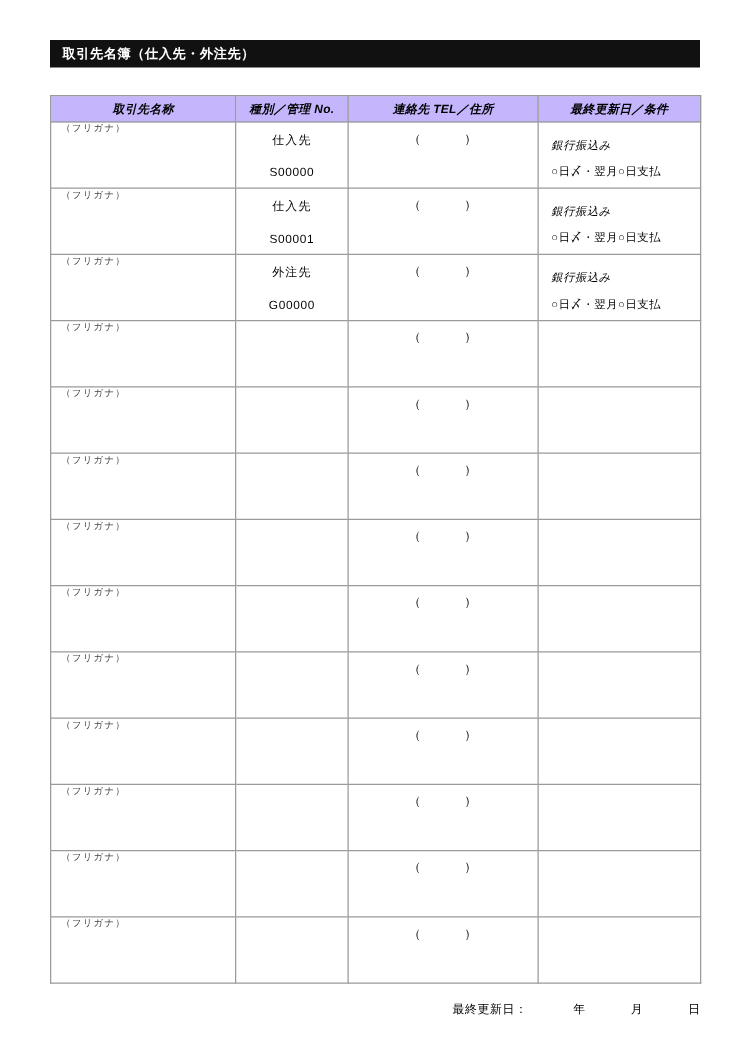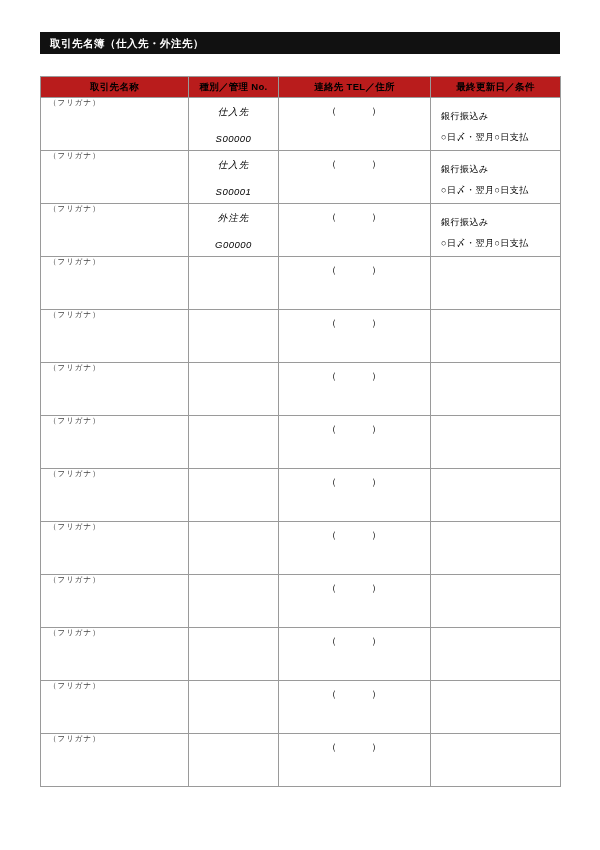--- a/index.html
+++ b/index.html
@@ -52,27 +52,28 @@
   table.ledger col.c3 { width: 152px; }
   table.ledger col.c4 { width: 130px; }
 
   table.ledger th, table.ledger td {
     border: 1px solid #9a9a9a;
     font-size: 9px;
     padding: 0;
     vertical-align: top;
   }
   table.ledger thead th {
-    background: #b91c1c;
+    background: #c4b5fd;
     text-align: center;
     height: 20px;
     vertical-align: middle;
     font-weight: bold;
     font-size: 9.5px;
     letter-spacing: 0.3px;
+    font-style: italic;
   }
   
   .cell-name {
     height: 52px;
     position: relative;
   }
   .furigana {
     font-size: 7.5px;
     color: #444444;
     padding: 0 0 0 8px;
@@ -81,21 +82,20 @@
   }
   .name-value {
     font-size: 9.5px;
     padding: 6px 0 0 10px;
     display: block;
   }
   .cell-type {
     height: 52px;
     text-align: center;
     position: relative;
-    font-style: italic;
   }
   .type-top {
     display: block;
     font-size: 9.5px;
     padding-top: 8px;
     letter-spacing: 1px;
   }
   .type-bottom {
     display: block;
     font-size: 9.5px;
@@ -121,20 +121,21 @@
   }
   .cell-pay {
     height: 52px;
     position: relative;
   }
   .pay-line1 {
     display: block;
     font-size: 9px;
     padding: 12px 0 0 10px;
     letter-spacing: 0.5px;
+    font-style: italic;
   }
   .pay-line2 {
     display: block;
     font-size: 9px;
     padding: 8px 0 0 10px;
     letter-spacing: 0.5px;
   }
   
   .footer {
     width: 520px;
@@ -416,14 +417,20 @@
         </td>
         <td class="cell-pay">
           <span class="pay-line1"></span>
           <span class="pay-line2"></span>
         </td>
       </tr>
 
     </tbody>
   </table>
 
+  <div class="footer">
+    <span class="label">最終更新日：</span>
+    <span class="unit">年</span>
+    <span class="unit">月</span>
+    <span class="unit">日</span>
+  </div>
 
 </div>
 
 </body></html>

